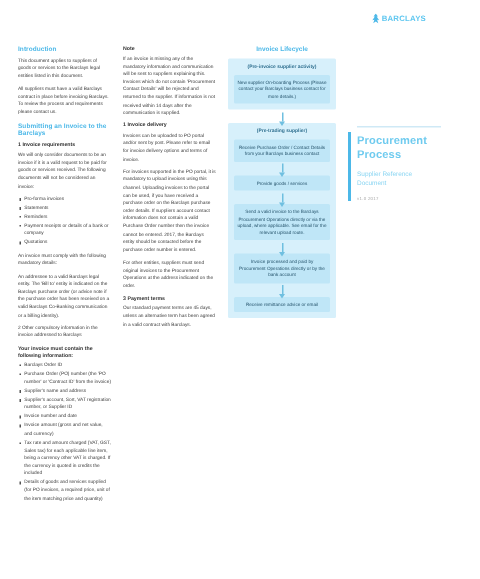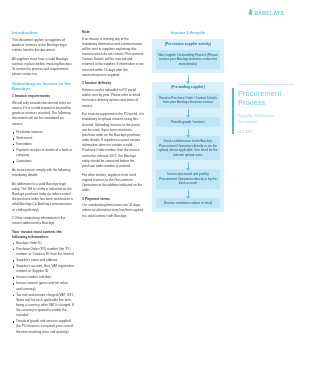--- a/index.html
+++ b/index.html
@@ -89,21 +89,21 @@
 
   
   .rail {
     position: absolute; left: 232px; top: 88px;
     width: 2.4px; height: 46px; background: #4cb8e8;
   }
   .rtitle {
     position: absolute; left: 238px; top: 90px; width: 56px;
   }
   .rtitle h1 {
-    color: #6fcbef; font-size: 7.4px; font-weight: normal;
+    color: #6fcbef; font-size: 7.4px; font-weight: bold;
     line-height: 1.2; margin-bottom: 5px; letter-spacing: .1px;
   }
   .rtitle h2 {
     color: #8ad5f2; font-size: 4.3px; font-weight: normal;
     line-height: 1.35; margin-bottom: 6px;
   }
   .rtitle .ver {
     color: #a9a9a9; font-size: 2.9px; letter-spacing: .2px;
   }
   .rtitle-rule {

